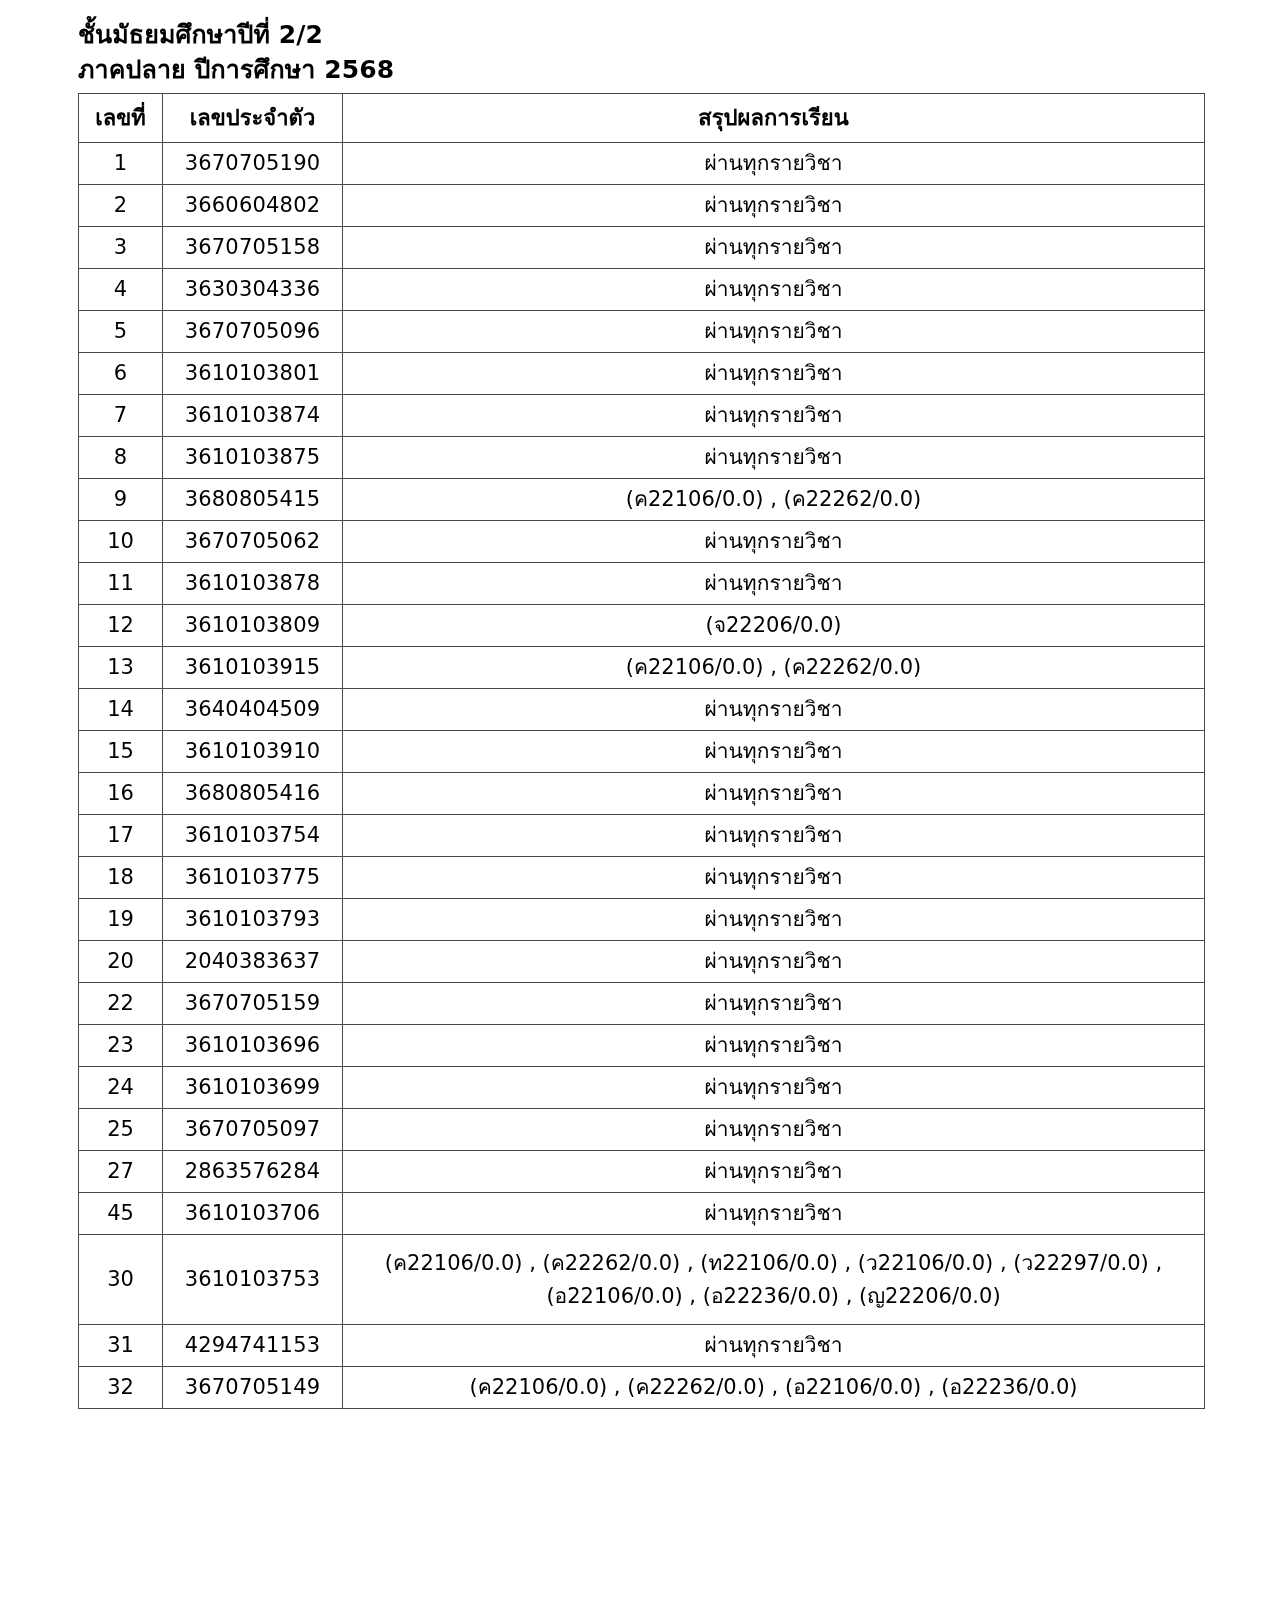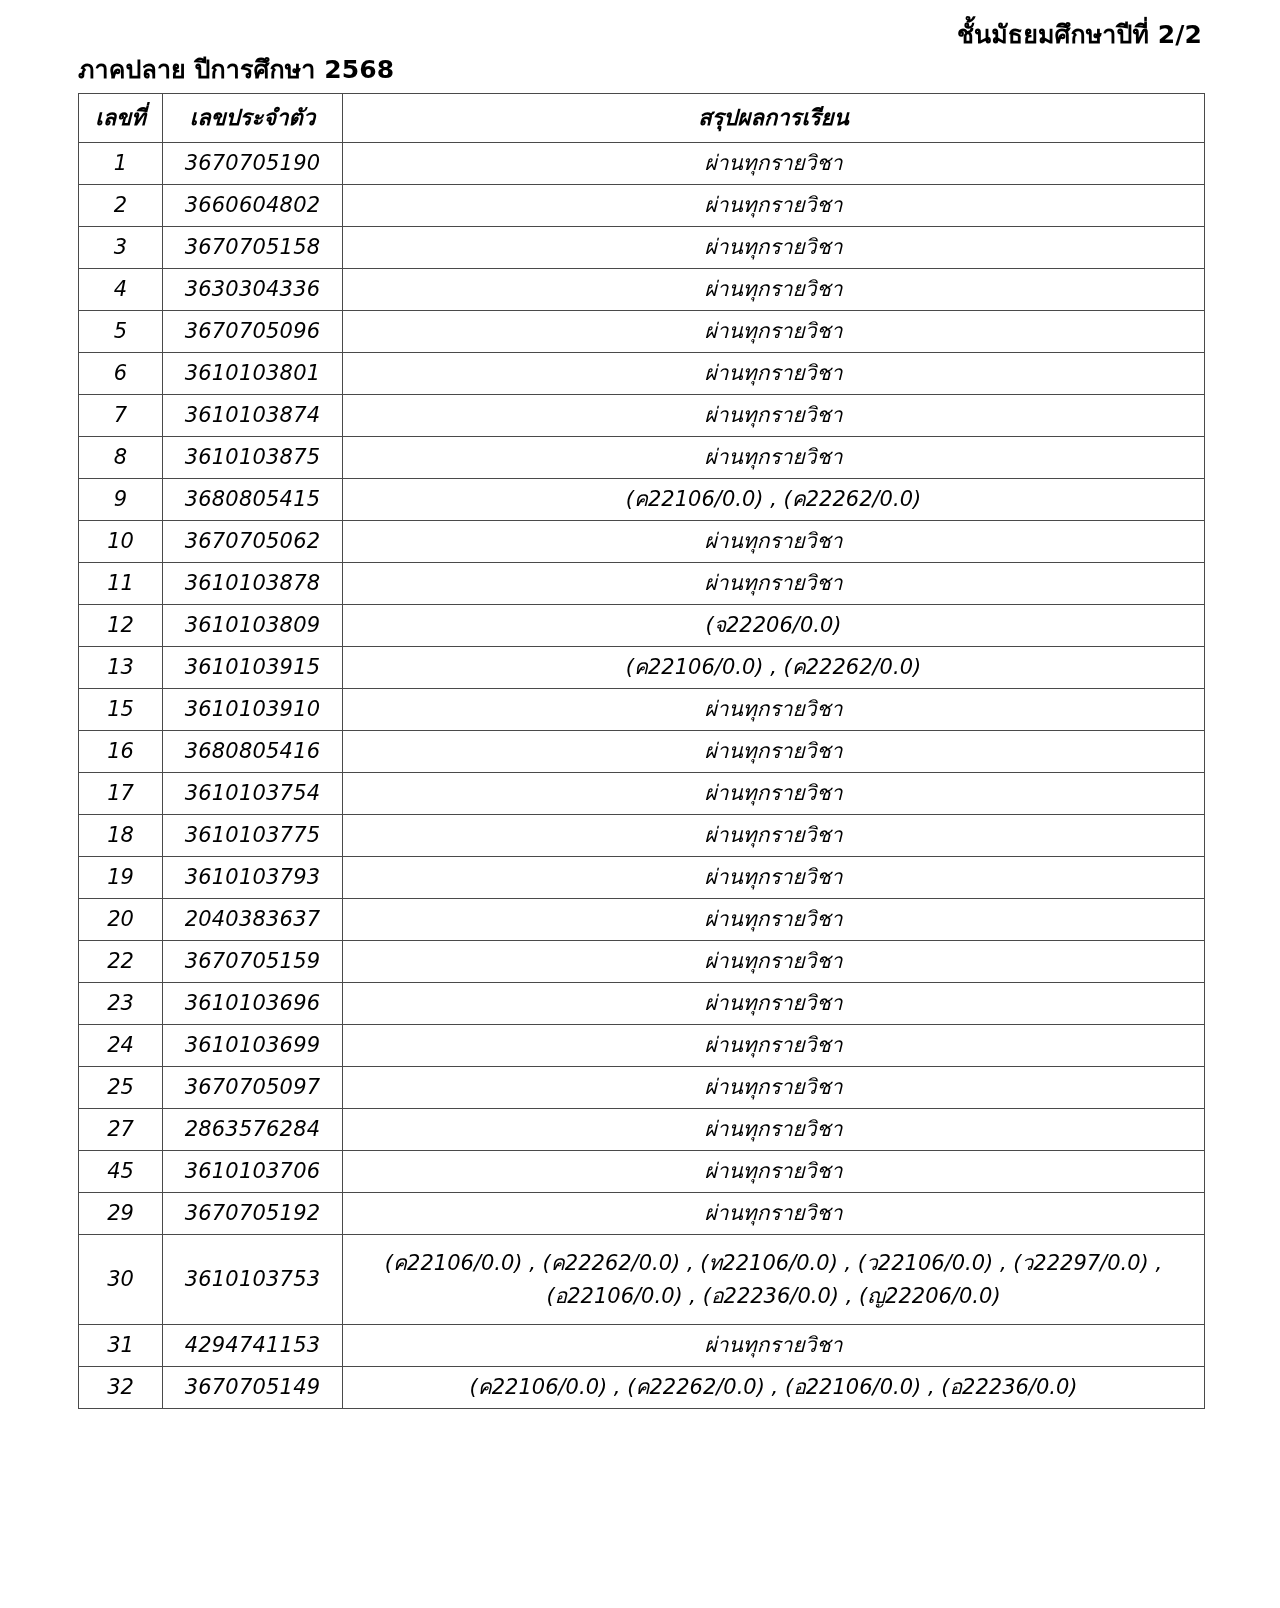--- a/index.html
+++ b/index.html
@@ -13,40 +13,39 @@
     font-family: "DejaVu Sans", "Liberation Sans", sans-serif;
     color: #000000;
     -webkit-font-smoothing: antialiased;
   }
   .page {
     width: 1280px;
     box-sizing: border-box;
     padding: 18px 78px 0 78px;
   }
   .doc-title {
-    text-align: right;
+    text-align: left;
     font-size: 25px;
     font-weight: bold;
     line-height: 1.38;
     letter-spacing: 0.1px;
   }
   .doc-subtitle {
     text-align: left;
     font-size: 25px;
     font-weight: bold;
     line-height: 1.38;
     letter-spacing: 0.1px;
     margin-bottom: 6px;
   }
   table.results {
     width: 1126px;
     border-collapse: collapse;
     table-layout: fixed;
     margin: 0 auto;
-    font-style: italic;
   }
   table.results th,
   table.results td {
     border: 1px solid #4a4a4a;
     padding: 0;
     vertical-align: middle;
     text-align: center;
     font-size: 21px;
     font-weight: normal;
     line-height: 1.3;
@@ -152,20 +151,25 @@
           <td class="no-cell">12</td>
           <td class="id-cell">3610103809</td>
           <td class="res-cell">(จ22206/0.0)</td>
         </tr>
         <tr>
           <td class="no-cell">13</td>
           <td class="id-cell">3610103915</td>
           <td class="res-cell">(ค22106/0.0) , (ค22262/0.0)</td>
         </tr>
         <tr>
+          <td class="no-cell">14</td>
+          <td class="id-cell">3640404509</td>
+          <td class="res-cell">ผ่านทุกรายวิชา</td>
+        </tr>
+        <tr>
           <td class="no-cell">15</td>
           <td class="id-cell">3610103910</td>
           <td class="res-cell">ผ่านทุกรายวิชา</td>
         </tr>
         <tr>
           <td class="no-cell">16</td>
           <td class="id-cell">3680805416</td>
           <td class="res-cell">ผ่านทุกรายวิชา</td>
         </tr>
         <tr>
@@ -209,25 +213,20 @@
           <td class="res-cell">ผ่านทุกรายวิชา</td>
         </tr>
         <tr>
           <td class="no-cell">27</td>
           <td class="id-cell">2863576284</td>
           <td class="res-cell">ผ่านทุกรายวิชา</td>
         </tr>
         <tr>
           <td class="no-cell">45</td>
           <td class="id-cell">3610103706</td>
-          <td class="res-cell">ผ่านทุกรายวิชา</td>
-        </tr>
-        <tr>
-          <td class="no-cell">29</td>
-          <td class="id-cell">3670705192</td>
           <td class="res-cell">ผ่านทุกรายวิชา</td>
         </tr>
         <tr>
           <td class="no-cell">30</td>
           <td class="id-cell">3610103753</td>
           <td class="res-cell multiline">
             <span class="res-line">(ค22106/0.0) , (ค22262/0.0) , (ท22106/0.0) , (ว22106/0.0) , (ว22297/0.0) ,</span>
             <span class="res-line">(อ22106/0.0) , (อ22236/0.0) , (ญ22206/0.0)</span>
           </td>
         </tr>

